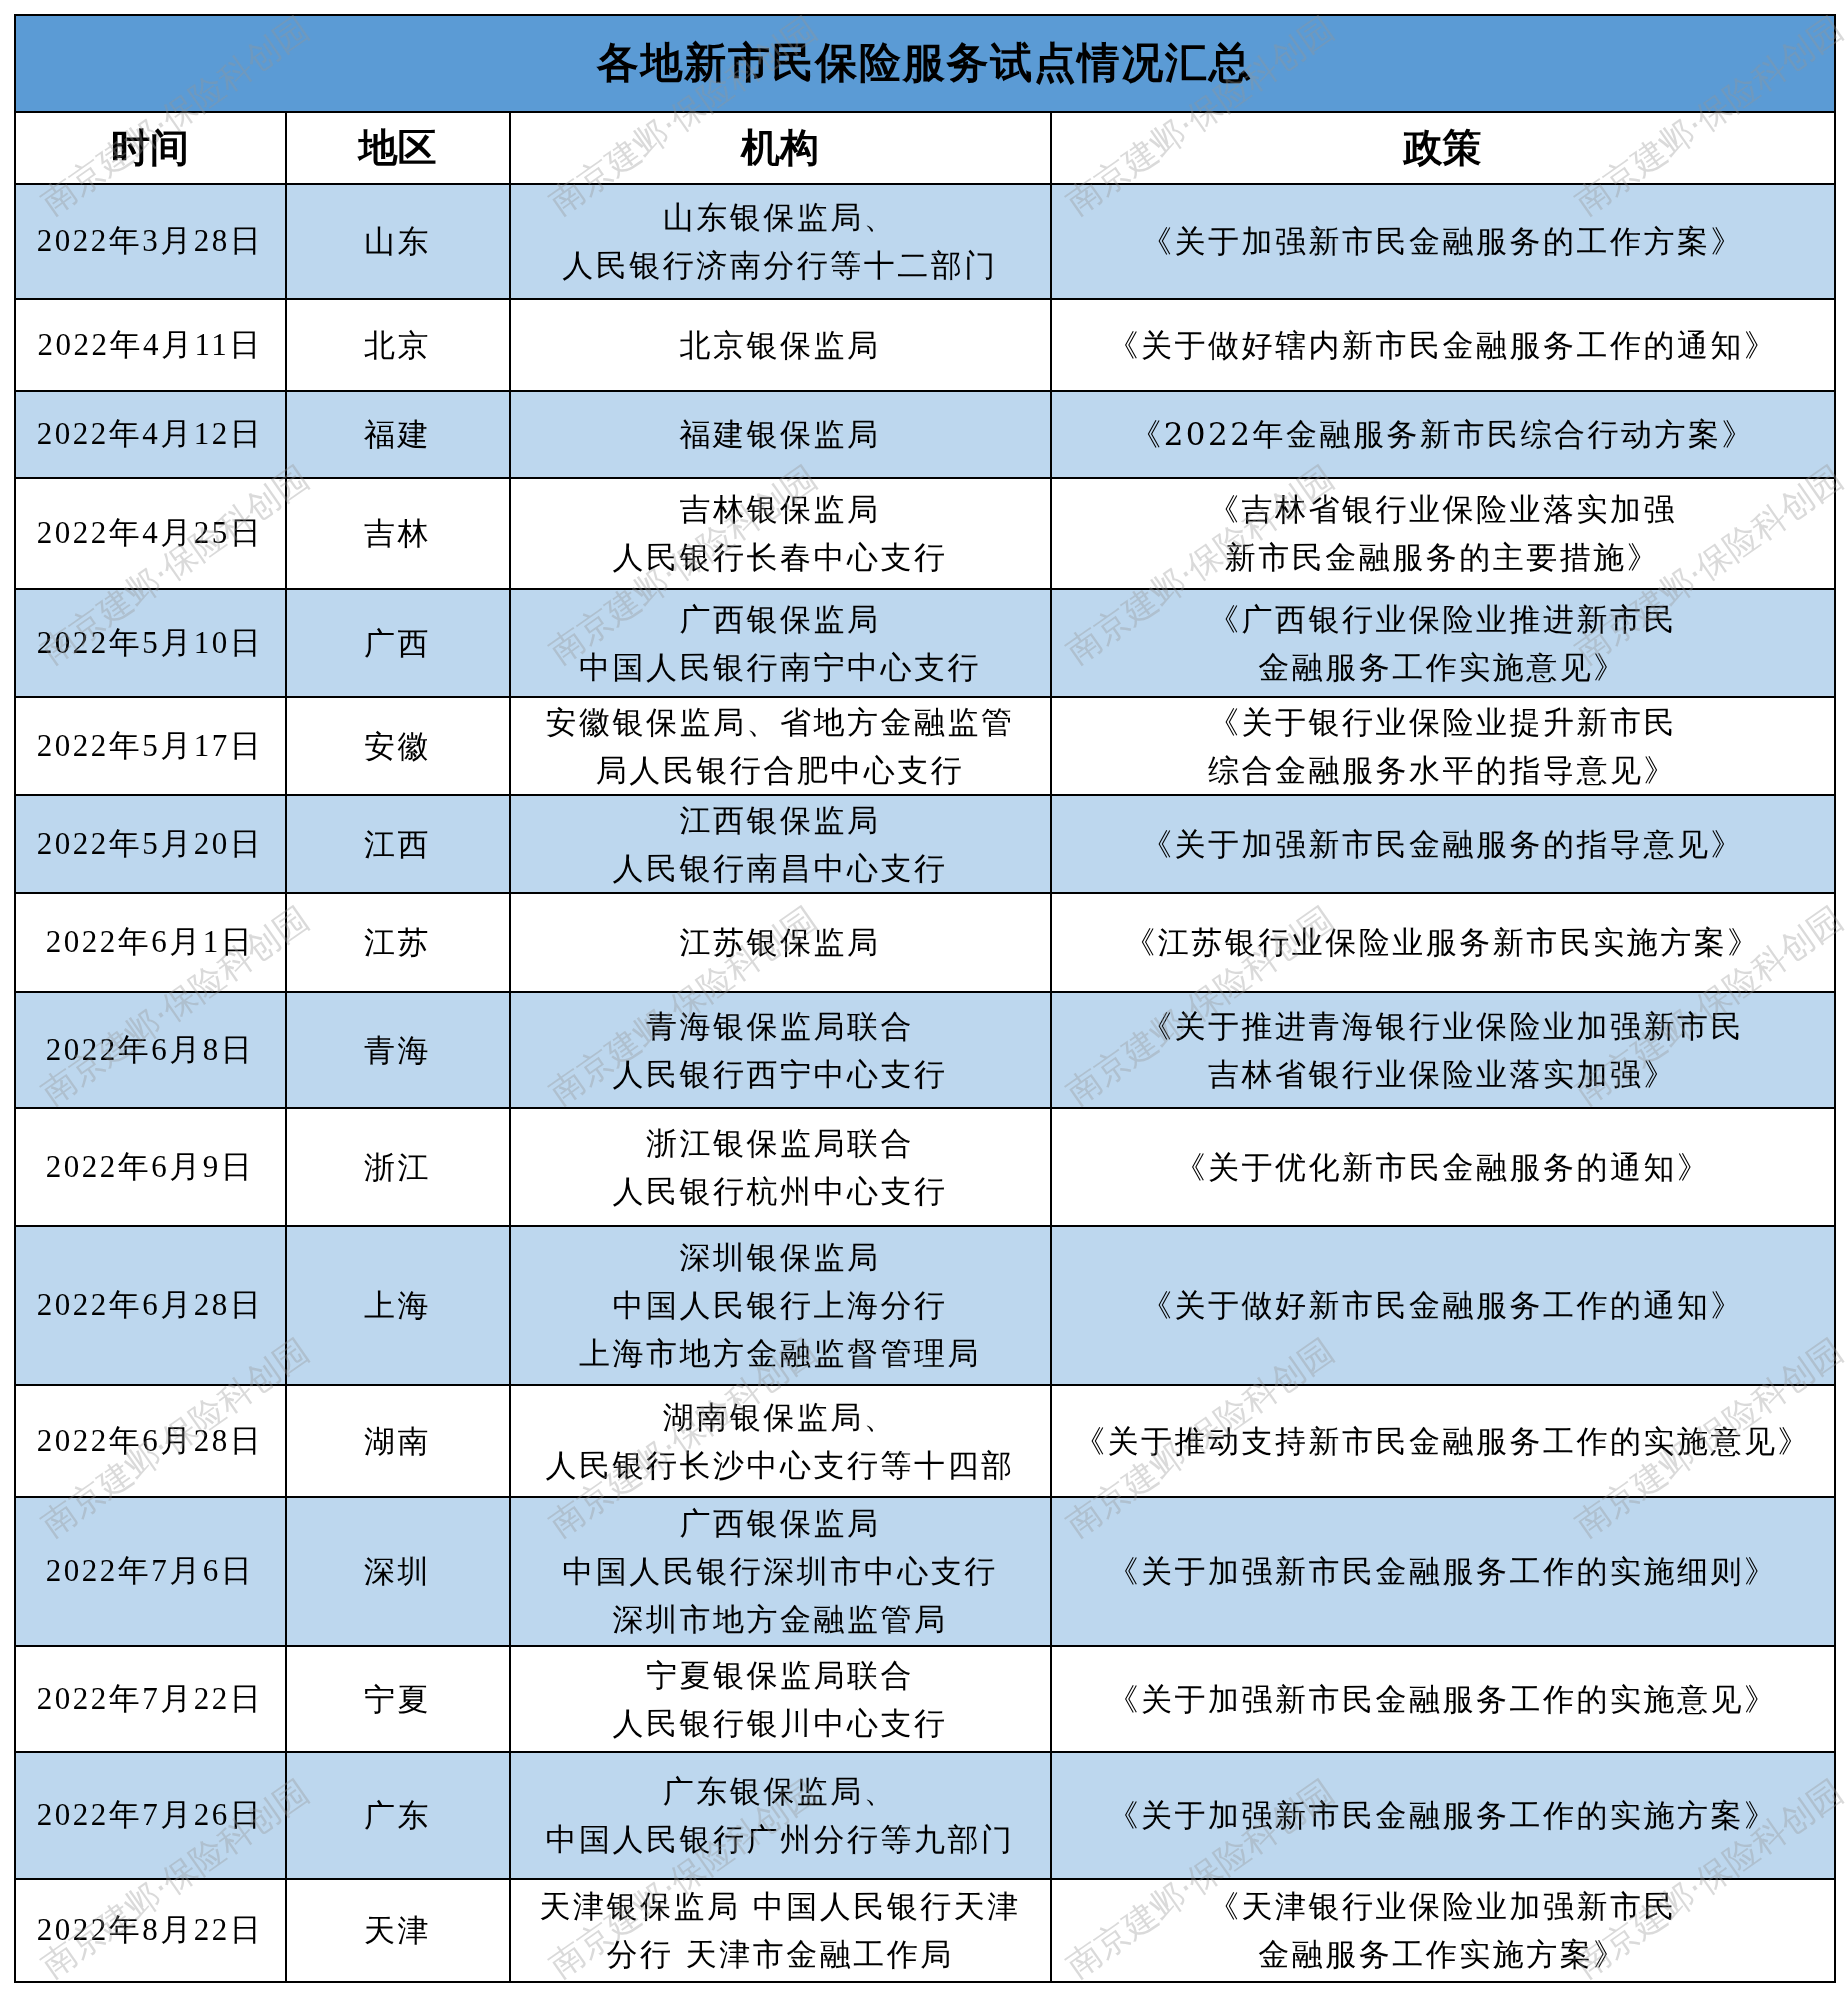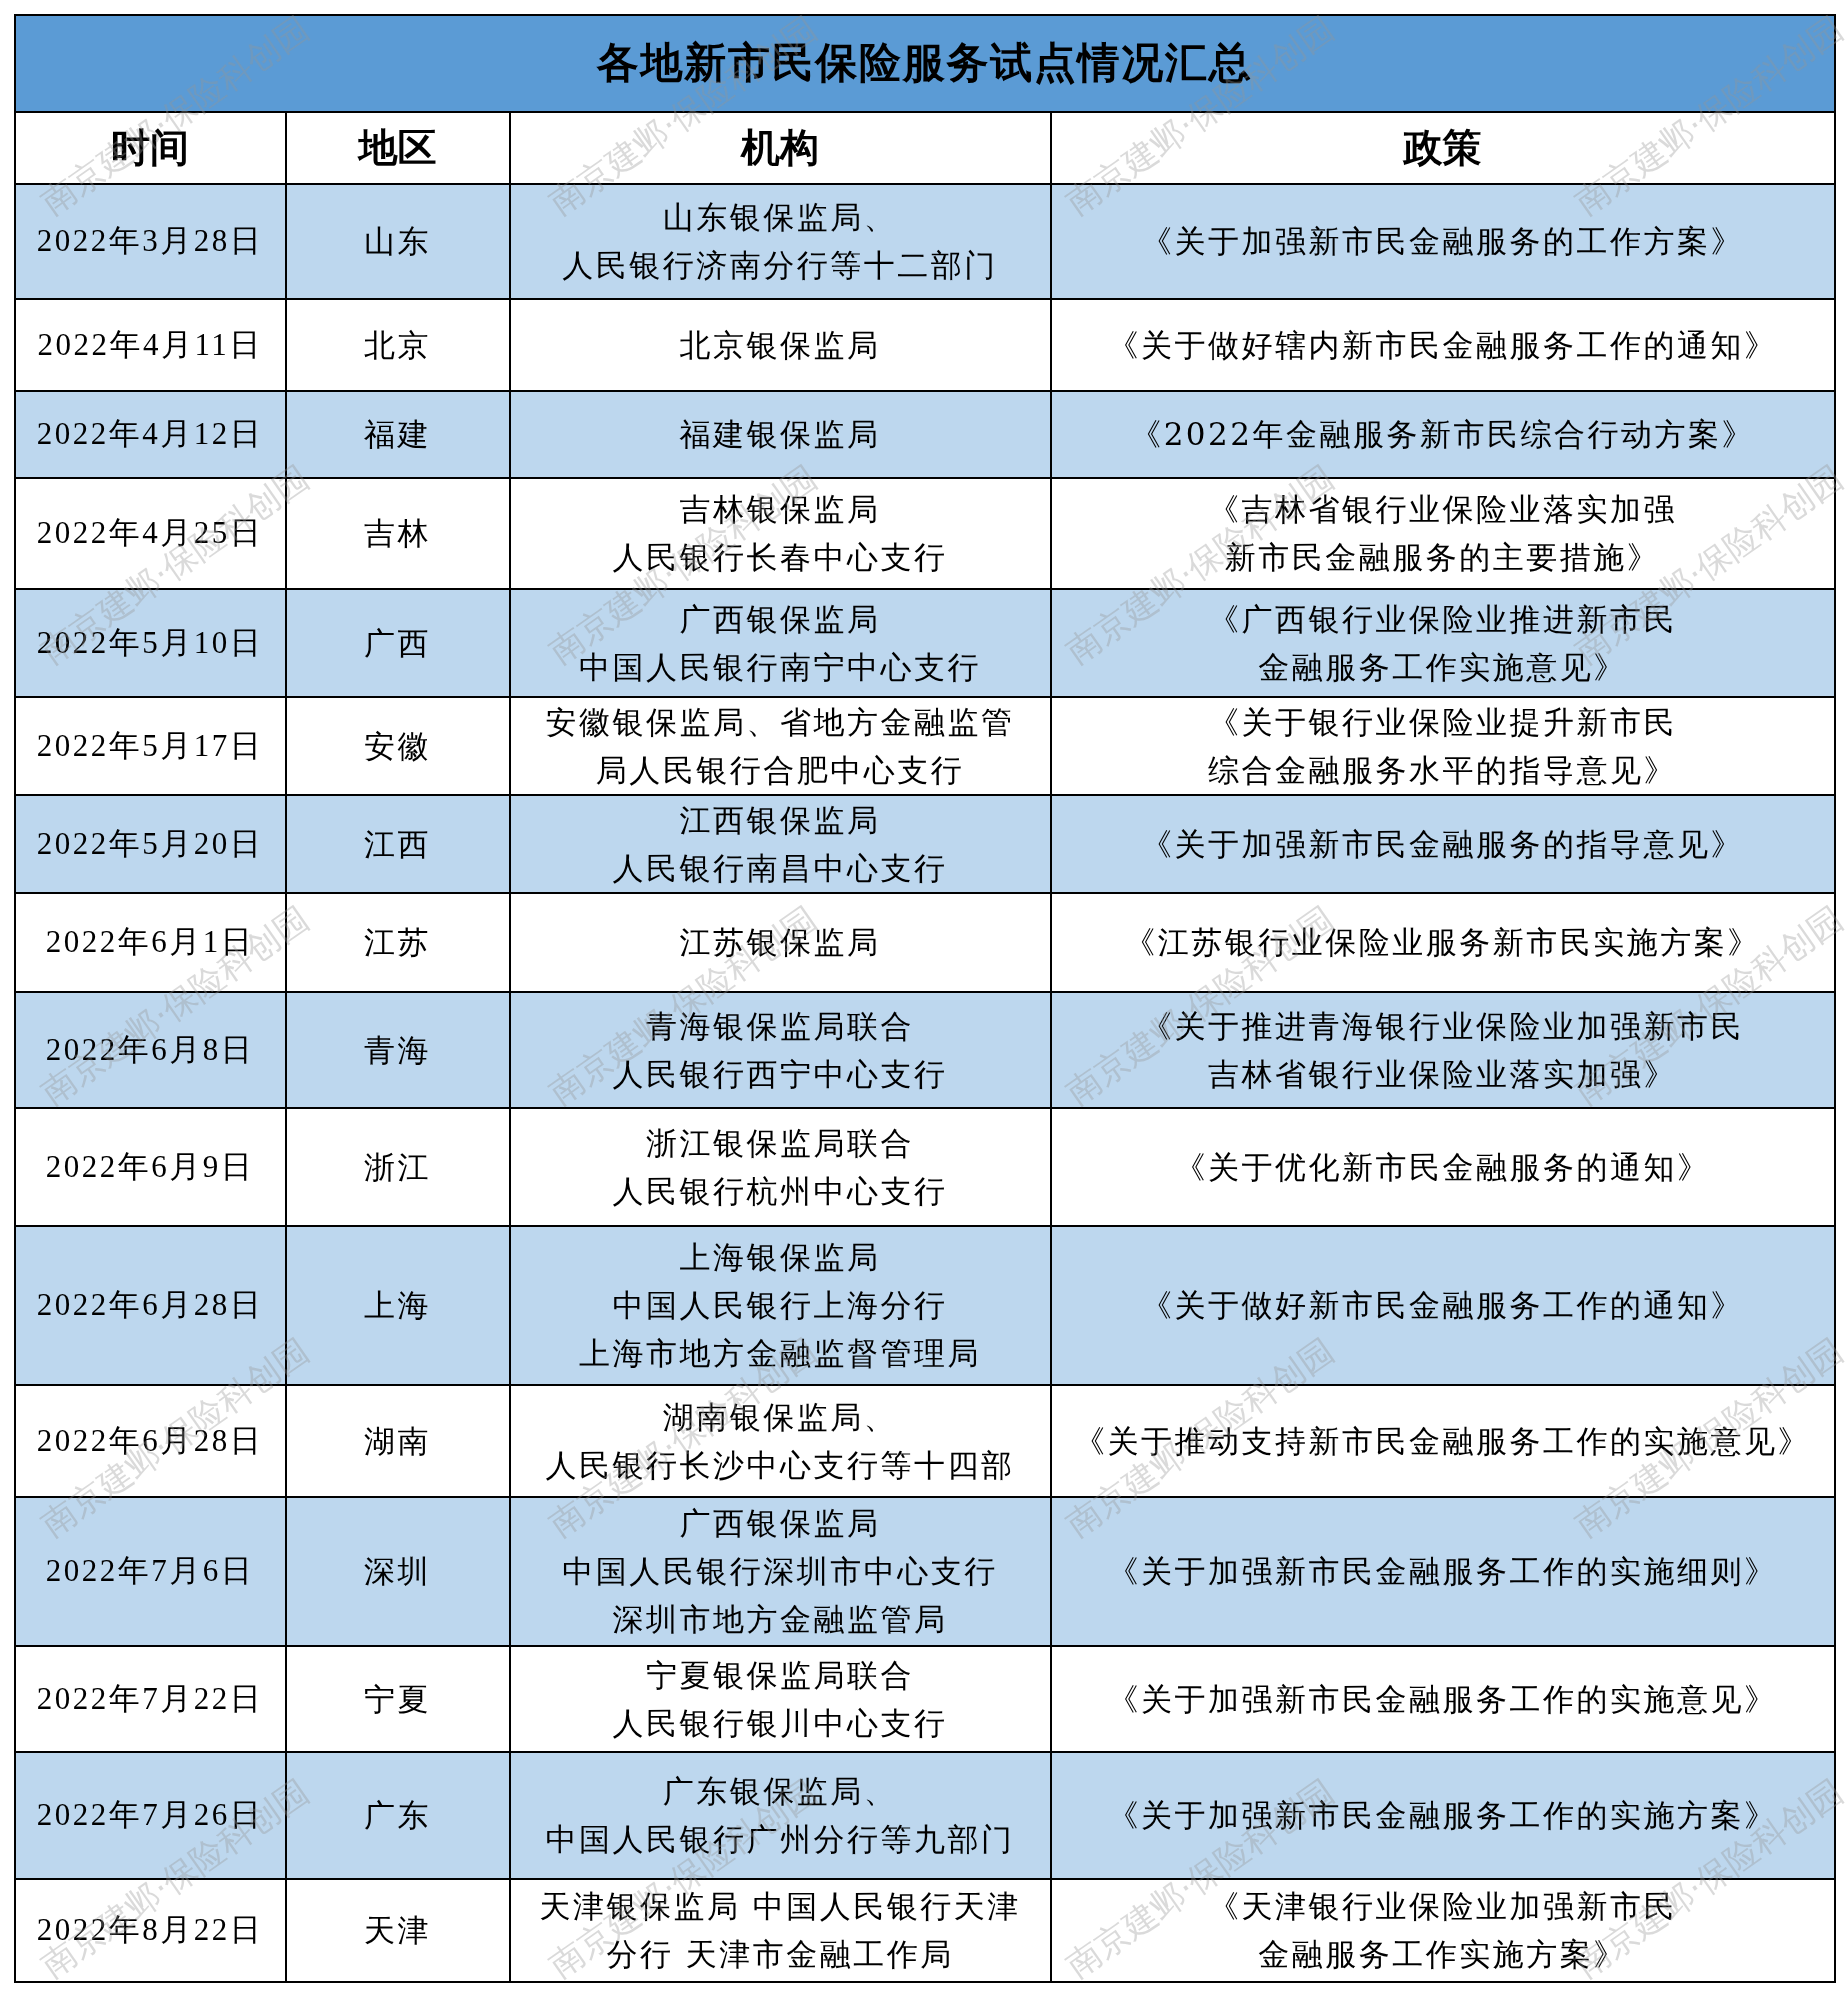--- a/index.html
+++ b/index.html
@@ -150,21 +150,21 @@
             <span class="line">人民银行杭州中心支行</span>
           </td>
     <td>
             <span class="line">《关于优化新市民金融服务的通知》</span>
           </td>
   </tr>
         <tr class="body-row blue" style="height: 159px;">
     <td class="date">2022年6月28日</td>
     <td>上海</td>
     <td>
-            <span class="line">上海银保监局</span>
+            <span class="line">深圳银保监局</span>
             <span class="line">中国人民银行上海分行</span>
             <span class="line">上海市地方金融监督管理局</span>
           </td>
     <td>
             <span class="line">《关于做好新市民金融服务工作的通知》</span>
           </td>
   </tr>
         <tr class="body-row white" style="height: 112px;">
     <td class="date">2022年6月28日</td>
     <td>湖南</td>

